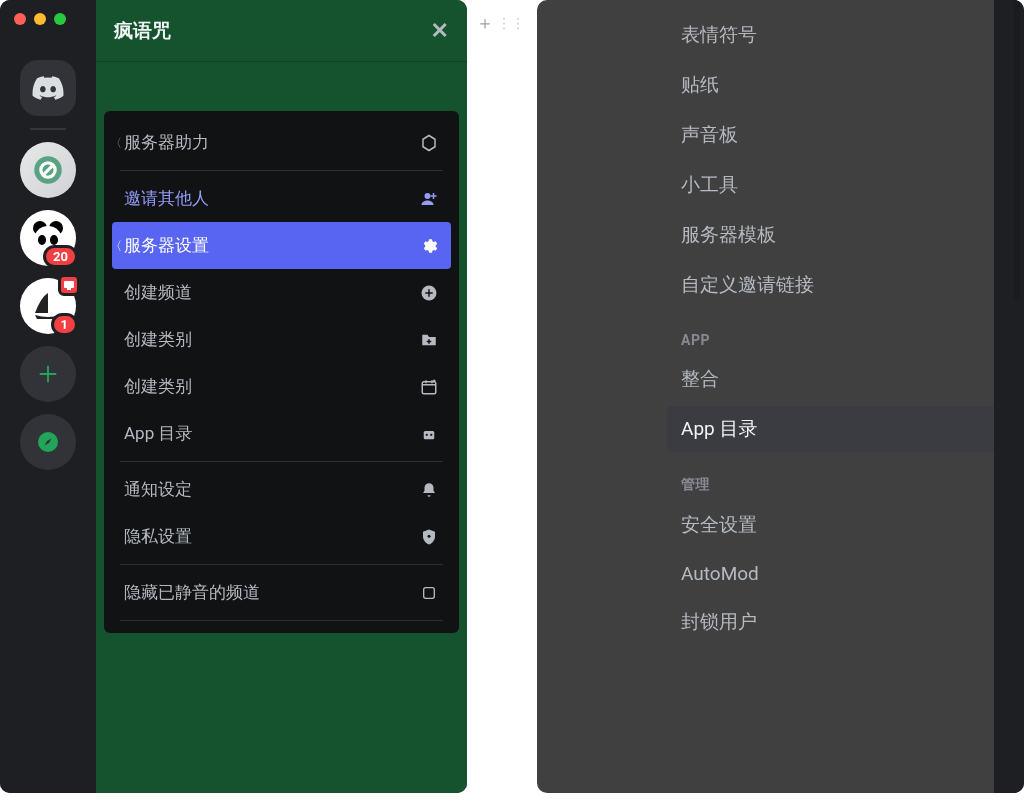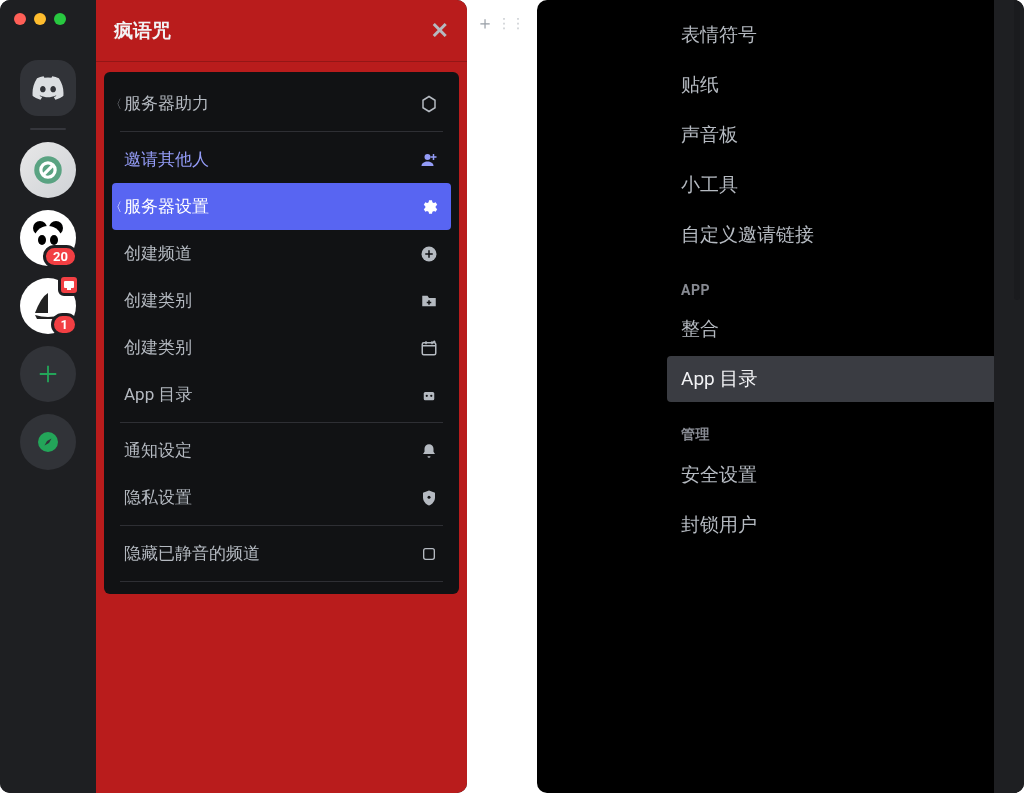--- a/index.html
+++ b/index.html
@@ -60,22 +60,22 @@
   .status-indicator {
     position:absolute; top:-4px; right:-4px;
     width:22px; height:22px; border-radius:6px;
     background:#f23f43;
     border:3px solid #1e1f22;
     display:flex; align-items:center; justify-content:center;
   }
 
   .main-col {
     flex:1;
-    background: #b91c1c;
-    display:flex; flex-direction:column;
+    background: #14532d;
+    display:flex; flex-direction:column;gap:39px;
   }
   .header {
     height: 62px;
     display:flex; align-items:center; justify-content:space-between;
     padding: 0 18px;
     color:#f2f3f5;
     font-size: 19px;
     font-weight:600;
     border-bottom:1px solid rgba(0,0,0,0.2);
   }
@@ -114,21 +114,21 @@
     left: 476px; top: 14px;
     display:flex; gap:8px;
     color:#c2c6cd;
   }
   .gap-icon { width:18px; height:18px; display:flex; align-items:center; justify-content:center; font-size:18px; }
 
   .right-window {
     position:absolute;
     left: 537px; top: 0;
     width: 487px; height: 793px;
-    background: #000000;
+    background: #404040;
     border-radius: 10px;
     overflow:hidden;
     padding: 12px 0;
   }
   .settings-list {
     margin-left: 130px;
     width: 330px;
     display:flex; flex-direction:column;
   }
   .set-item {
@@ -332,23 +332,25 @@
 </div>
 
 <div class="right-window">
   <div class="right-edge"></div>
   <div class="right-scrollbar"></div>
   <div class="settings-list">
     <div class="set-item">表情符号</div>
     <div class="set-item">贴纸</div>
     <div class="set-item">声音板</div>
     <div class="set-item">小工具</div>
+    <div class="set-item">服务器模板</div>
     <div class="set-item">自定义邀请链接</div>
 
     <div class="set-cat">APP</div>
     <div class="set-item">整合</div>
     <div class="set-item hover">App 目录</div>
 
     <div class="set-cat">管理</div>
     <div class="set-item">安全设置</div>
+    <div class="set-item">AutoMod</div>
     <div class="set-item">封锁用户</div>
   </div>
 </div>
 
 </body></html>

